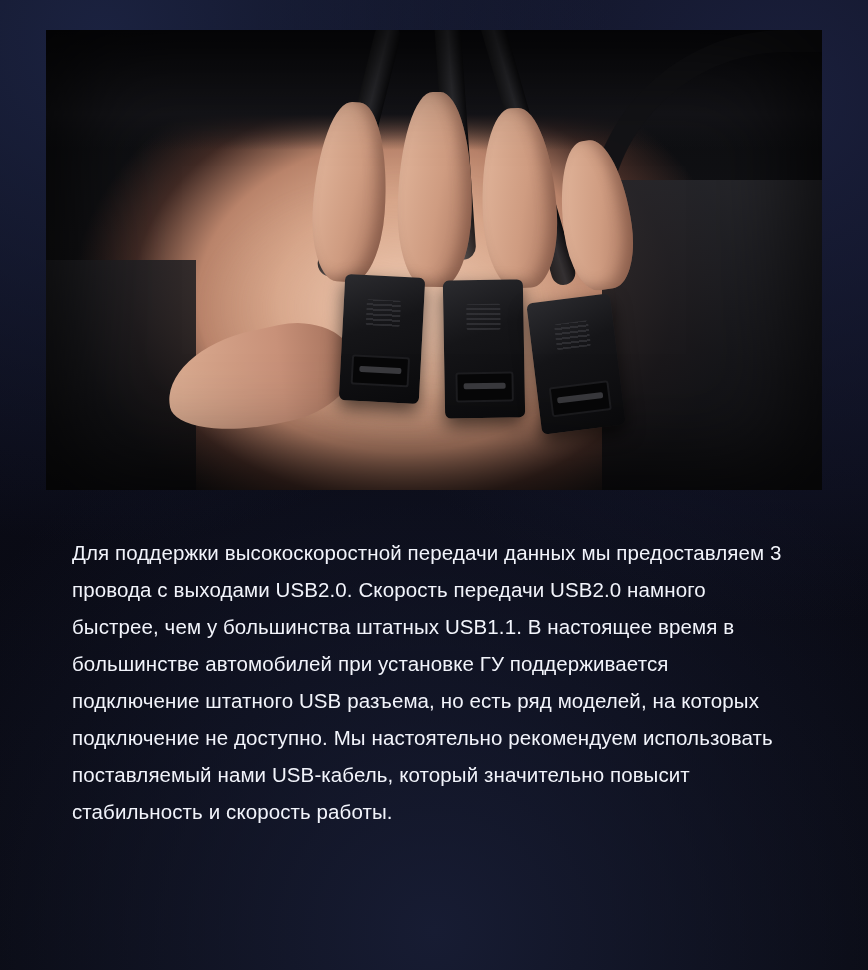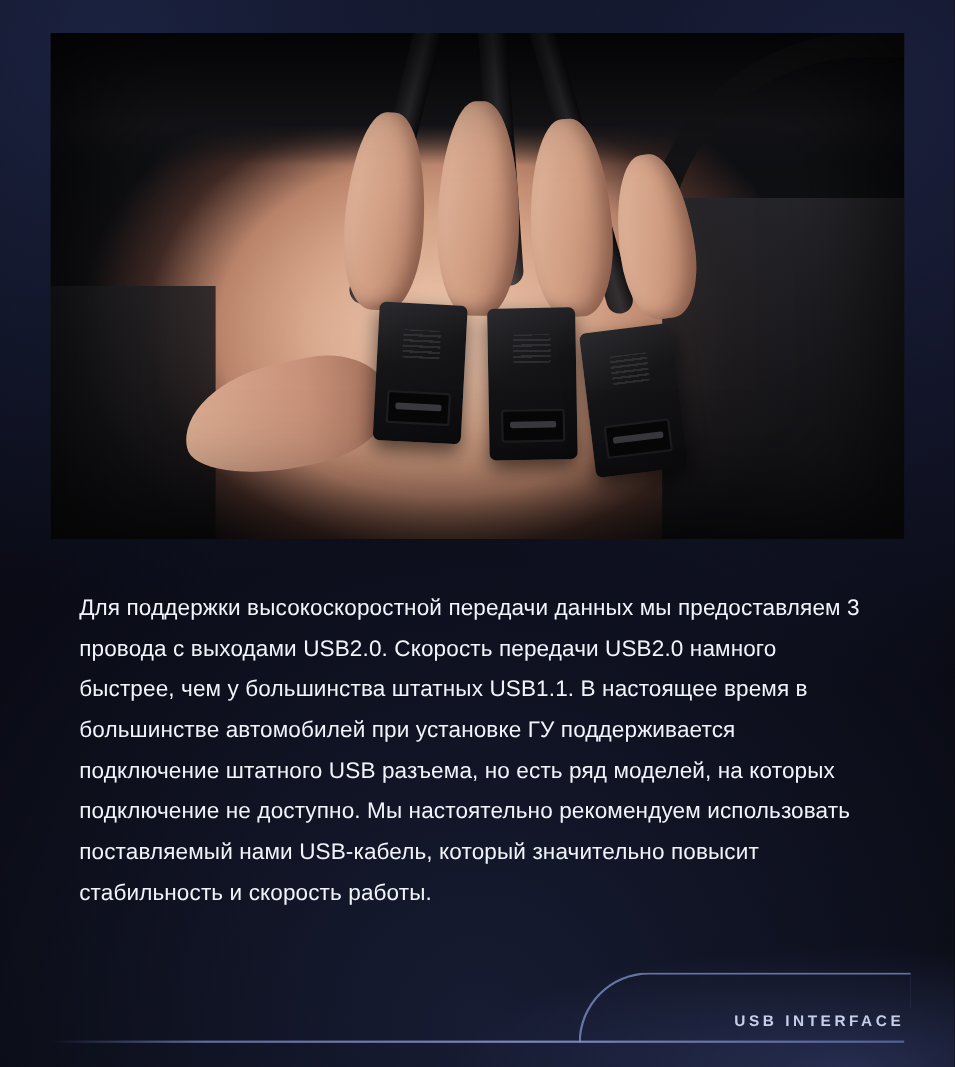--- a/index.html
+++ b/index.html
@@ -222,20 +222,14 @@
     <div class="usb u3">
       <div class="usb-label"></div>
       <div class="usb-port"></div>
     </div>
 
     <div class="photo-vignette"></div>
   </div>
 
   <div class="copy">Для поддержки высокоскоростной передачи данных мы предоставляем 3 провода с выходами USB2.0. Скорость передачи USB2.0 намного быстрее, чем у большинства штатных USB1.1. В настоящее время в большинстве автомобилей при установке ГУ поддерживается подключение штатного USB разъема, но есть ряд моделей, на которых подключение не доступно. Мы настоятельно рекомендуем использовать поставляемый нами USB-кабель, который значительно повысит стабильность и скорость работы.</div>
 
-  <div class="footer">
-    <div class="footer-glow"></div>
-    <div class="footer-swoop"></div>
-    <div class="footer-line"></div>
-    <div class="footer-label">USB INTERFACE</div>
-  </div>
 
 </div>
 
 </body></html>

